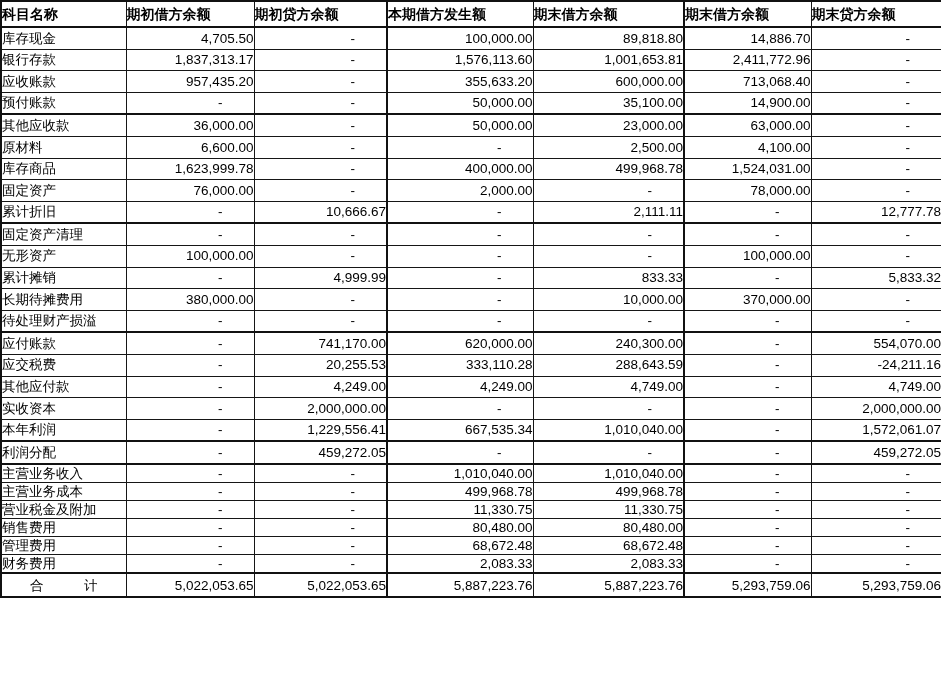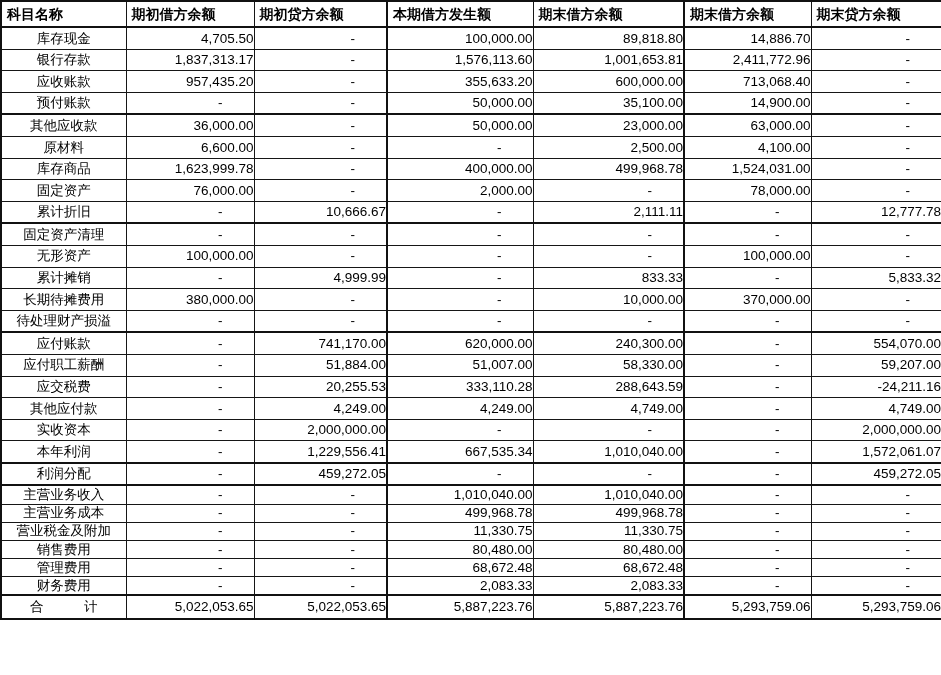--- a/index.html
+++ b/index.html
@@ -32,33 +32,32 @@
   }
   
   table.tb { border: 2px solid #111111; }
   
   table.tb td.vthick, table.tb th.vthick { border-left: 2.5px solid #111111; }
   
   table.tb tr.hdr th {
     font-weight: bold;
     font-size: 14px;
     text-align: left;
-    padding-left: 5px;
     height: 24px;
     border-bottom: 2px solid #111111;
   }
   table.tb tr.r td { height: 20.6px; }
   table.tb tr.r.compact td { height: 17.1px; }
   table.tb tr.r.thickBottom td { border-bottom: 2px solid #111111; }
   table.tb tr.total td {
     height: 22px;
     border-top: 2.5px solid #111111;
   }
   td.name {
-    text-align: center;
+    text-align: left;
     padding-left: 4px;
   }
   td.num {
     text-align: right;
     padding-right: 5px;
   }
   td.num.dash {
     padding-right: 31px;
   }
   td.total-label {
@@ -221,29 +220,20 @@
         <tr class="r">
           <td class="name">应付账款</td>
           <td class="num dash">-</td>
           <td class="num">741,170.00</td>
           <td class="num vthick">620,000.00</td>
           <td class="num">240,300.00</td>
           <td class="num dash vthick">-</td>
           <td class="num">554,070.00</td>
         </tr>
         <tr class="r">
-          <td class="name">应付职工薪酬</td>
-          <td class="num dash">-</td>
-          <td class="num">51,884.00</td>
-          <td class="num vthick">51,007.00</td>
-          <td class="num">58,330.00</td>
-          <td class="num dash vthick">-</td>
-          <td class="num">59,207.00</td>
-        </tr>
-        <tr class="r">
           <td class="name">应交税费</td>
           <td class="num dash">-</td>
           <td class="num">20,255.53</td>
           <td class="num vthick">333,110.28</td>
           <td class="num">288,643.59</td>
           <td class="num dash vthick">-</td>
           <td class="num">-24,211.16</td>
         </tr>
         <tr class="r">
           <td class="name">其他应付款</td>

